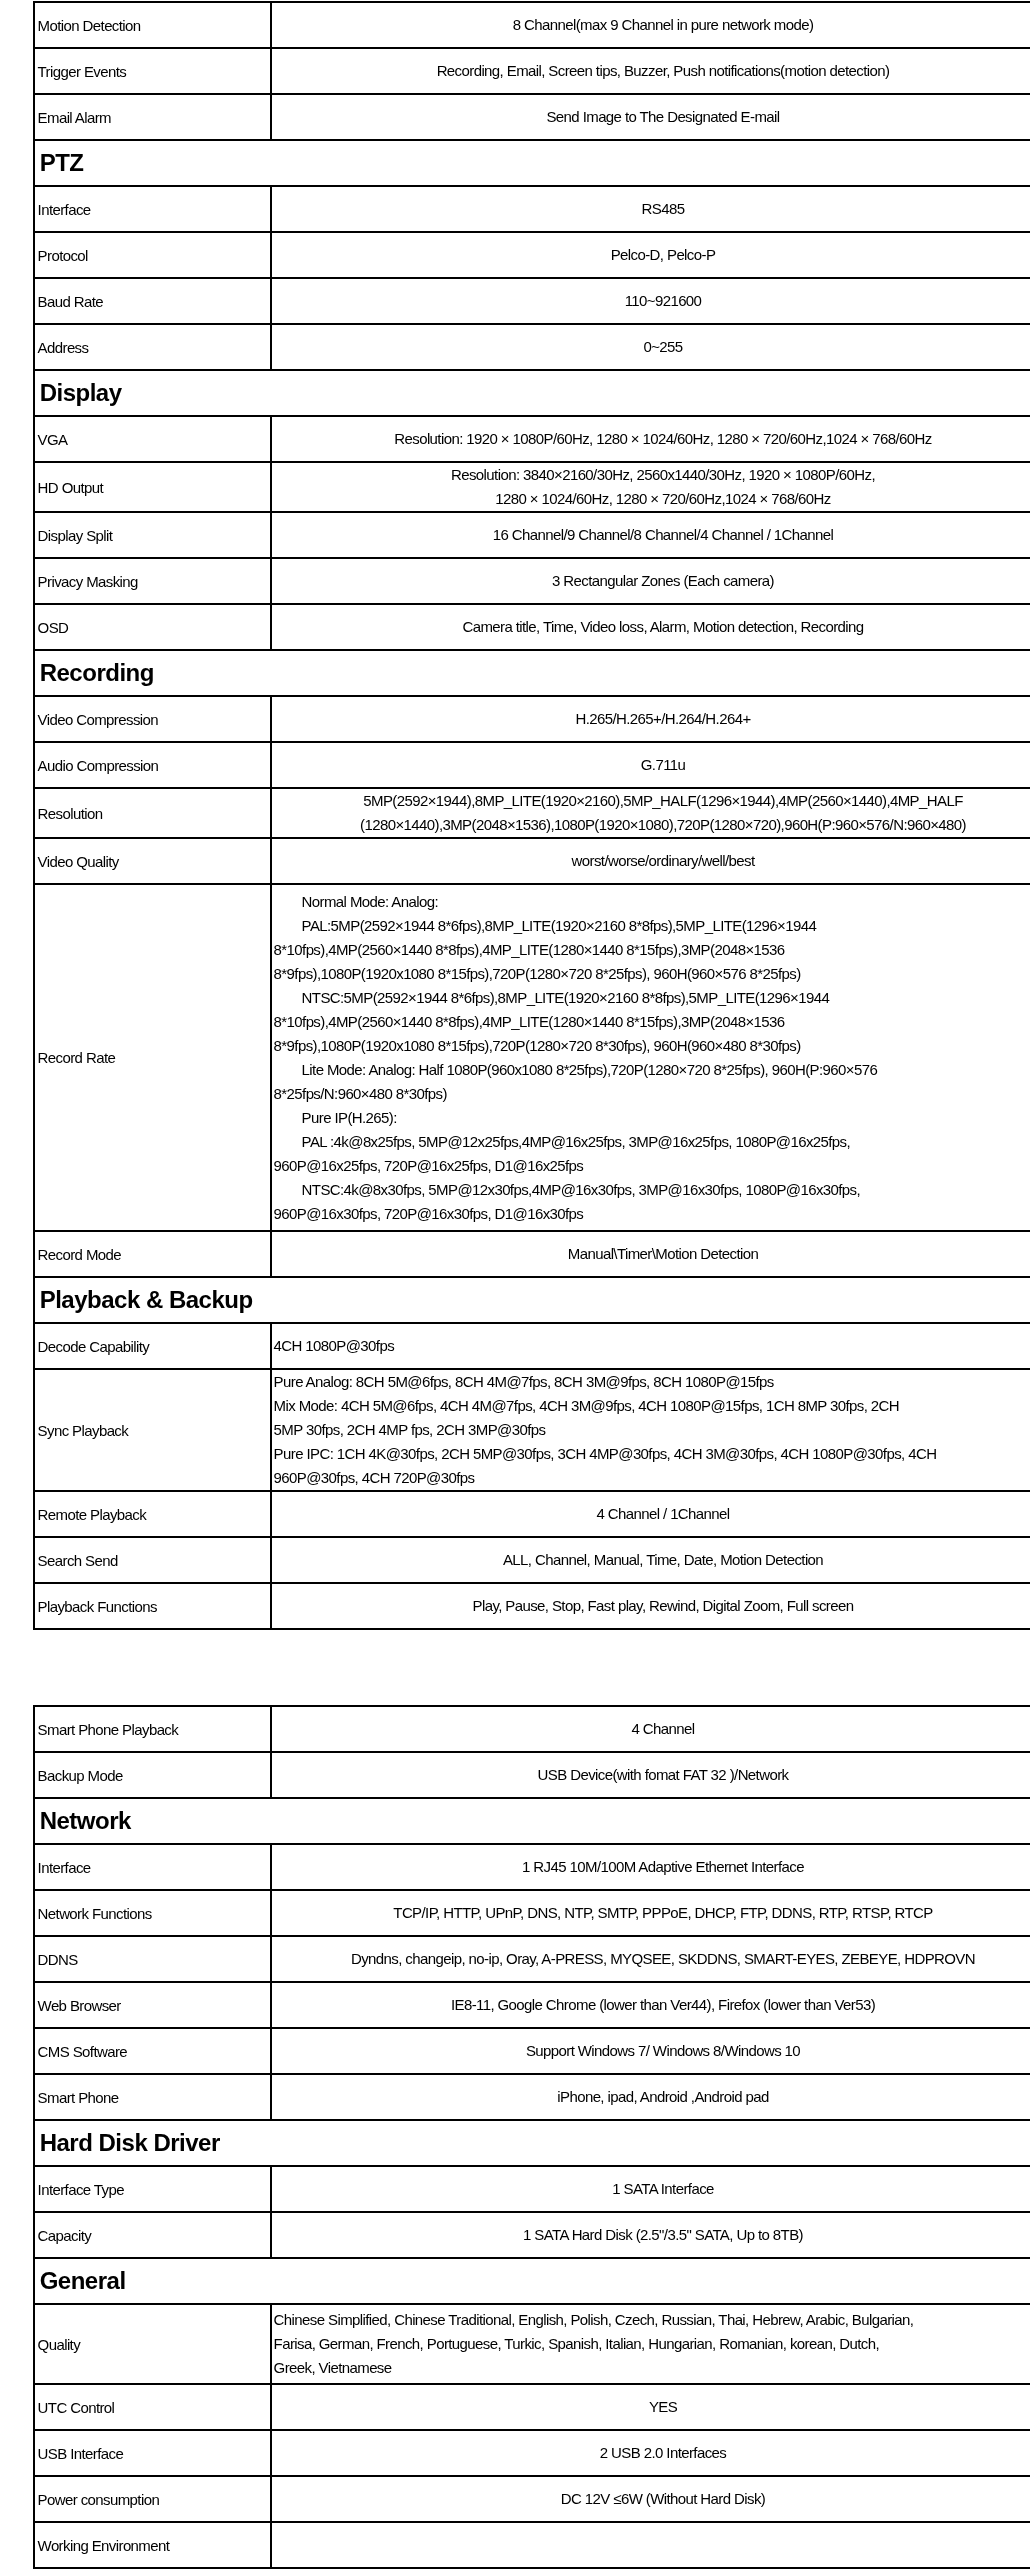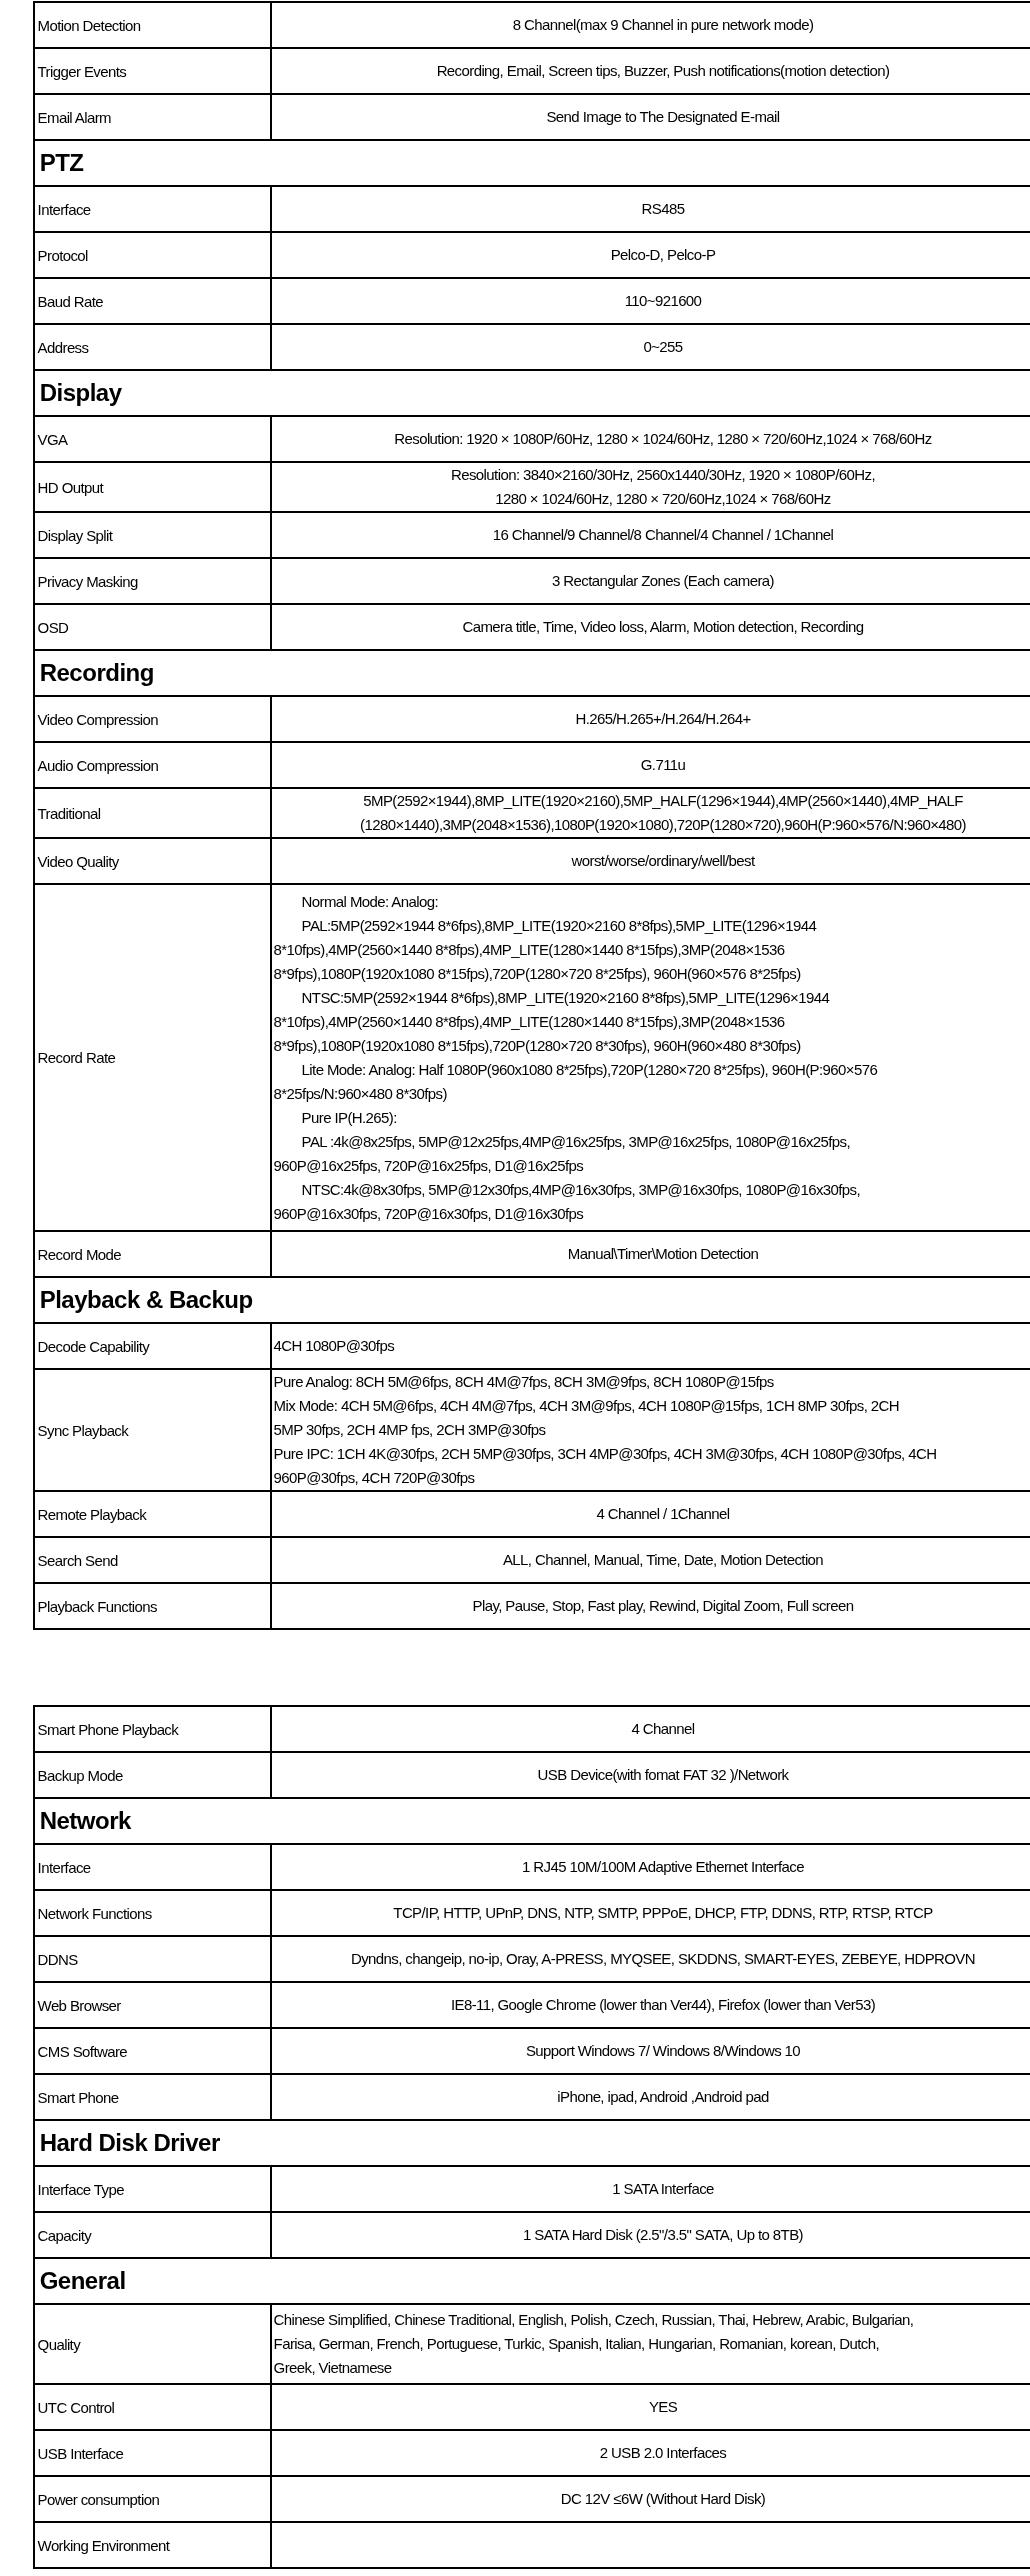--- a/index.html
+++ b/index.html
@@ -123,21 +123,21 @@
           <span class="ml-line">H.265/H.265+/H.264/H.264+</span>
         </td>
       </tr>
       <tr class="row">
         <td class="label">Audio Compression</td>
         <td class="value">
           <span class="ml-line">G.711u</span>
         </td>
       </tr>
       <tr class="row">
-        <td class="label">Traditional</td>
+        <td class="label">Resolution</td>
         <td class="value">
           <span class="ml-line">5MP(2592×1944),8MP_LITE(1920×2160),5MP_HALF(1296×1944),4MP(2560×1440),4MP_HALF</span>
           <span class="ml-line">(1280×1440),3MP(2048×1536),1080P(1920×1080),720P(1280×720),960H(P:960×576/N:960×480)</span>
         </td>
       </tr>
       <tr class="row">
         <td class="label">Video Quality</td>
         <td class="value">
           <span class="ml-line">worst/worse/ordinary/well/best</span>
         </td>

